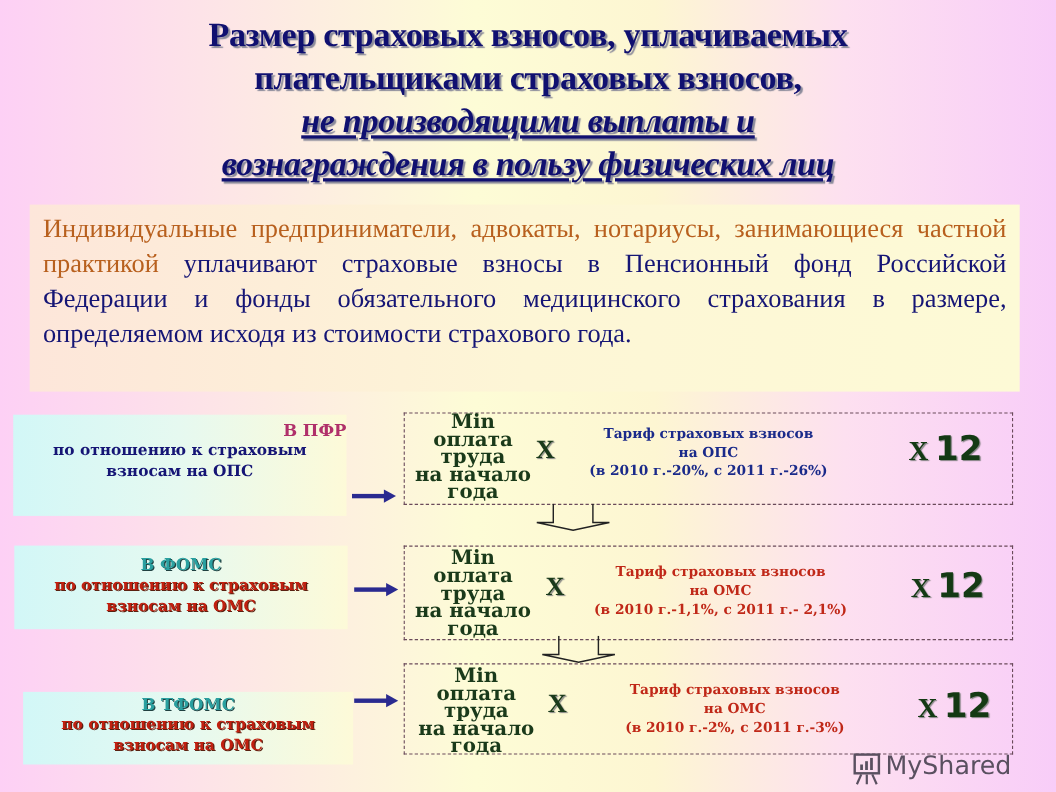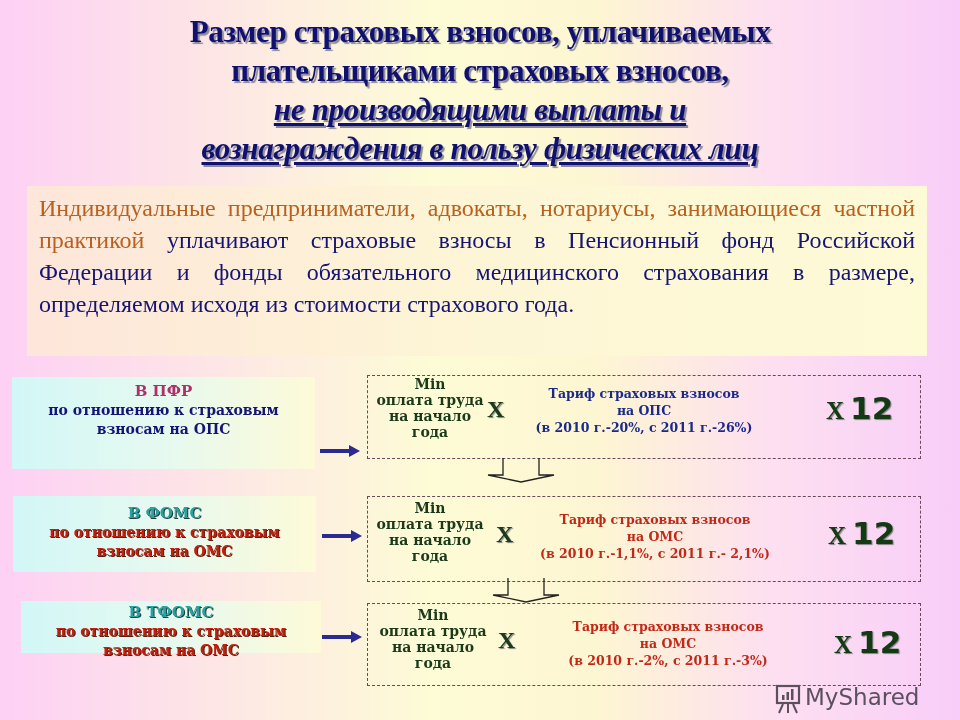--- a/index.html
+++ b/index.html
@@ -39,43 +39,43 @@
       position: absolute;
       background: linear-gradient(90deg, #d2f7f7 0%, #e6f9f0 50%, #fdfad8 100%);
       text-align: center;
       font-family: "DejaVu Serif", serif;
       font-weight: bold;
       font-size: 14px;
       line-height: 19px;
     }
     .rowbox .head { font-size: 15px; }
     .r1 { left: 12px; top: 377px; width: 303px; height: 92px; padding-top: 5px; color: #151575; }
-    .r1 .head { color: #b0306a; }
+    .r1 .head { color: #b0306a; text-align: right; }
     .r2 { left: 13px; top: 496px; width: 303px; height: 76px; padding-top: 8px; color: #c02010; text-shadow: 1px 1px 0 #5a2010; }
     .r2 .head { color: #2aa0a0; text-shadow: 1px 1px 0 #204040; }
-    .r3 { left: 21px; top: 601px; width: 300px; height: 52px; padding-top: 2px; color: #c02010; text-shadow: 1px 1px 0 #5a2010; }
+    .r3 { left: 21px; top: 629px; width: 300px; height: 66px; padding-top: 2px; color: #c02010; text-shadow: 1px 1px 0 #5a2010; }
     .r3 .head { color: #2aa0a0; text-shadow: 1px 1px 0 #204040; }
     .arrow {
       position: absolute; width: 40px; height: 8px;
     }
     .arrow .shaft { position: absolute; left: 0; top: 2px; width: 30px; height: 4px; background: #2a2a90; }
     .arrow .tip { position: absolute; left: 29px; top: -2px; width: 0; height: 0;
       border-top: 6px solid transparent; border-bottom: 6px solid transparent; border-left: 11px solid #2a2a90; }
     .formula {
       position: absolute; left: 367px; width: 554px;
       border: 1.3px dashed #6a4a5a;
     }
     .f1 { top: 375px; height: 84px; }
     .f2 { top: 496px; height: 86px; }
     .f3 { top: 603px; height: 83px; }
     .minwage {
       position: absolute; top: 0; width: 120px;
       text-align: center;
       font-family: "DejaVu Serif", serif; font-weight: bold;
-      font-size: 14px; line-height: 16px; color: #1a3a1a;
+      font-size: 18px; line-height: 16px; color: #1a3a1a;
     }
     .times {
       position: absolute;
       font-family: "Liberation Serif", serif; font-weight: bold;
       font-size: 24px; color: #1a3a1a;
       text-shadow: 1px 1px 1px #808080;
     }
     .tariff {
       position: absolute; width: 300px;
       text-align: center;

